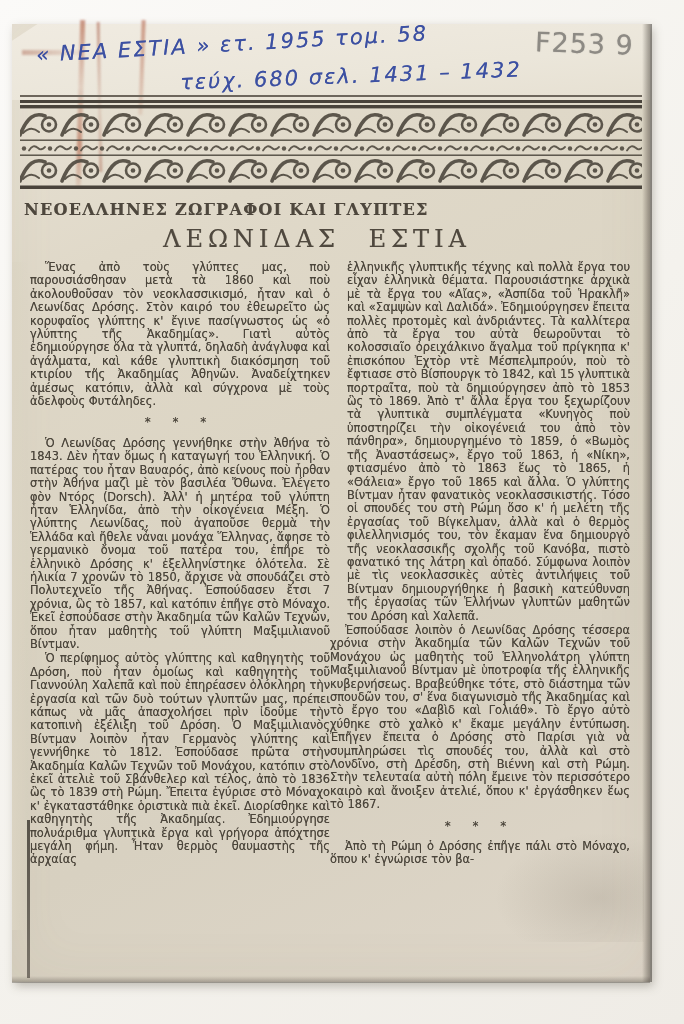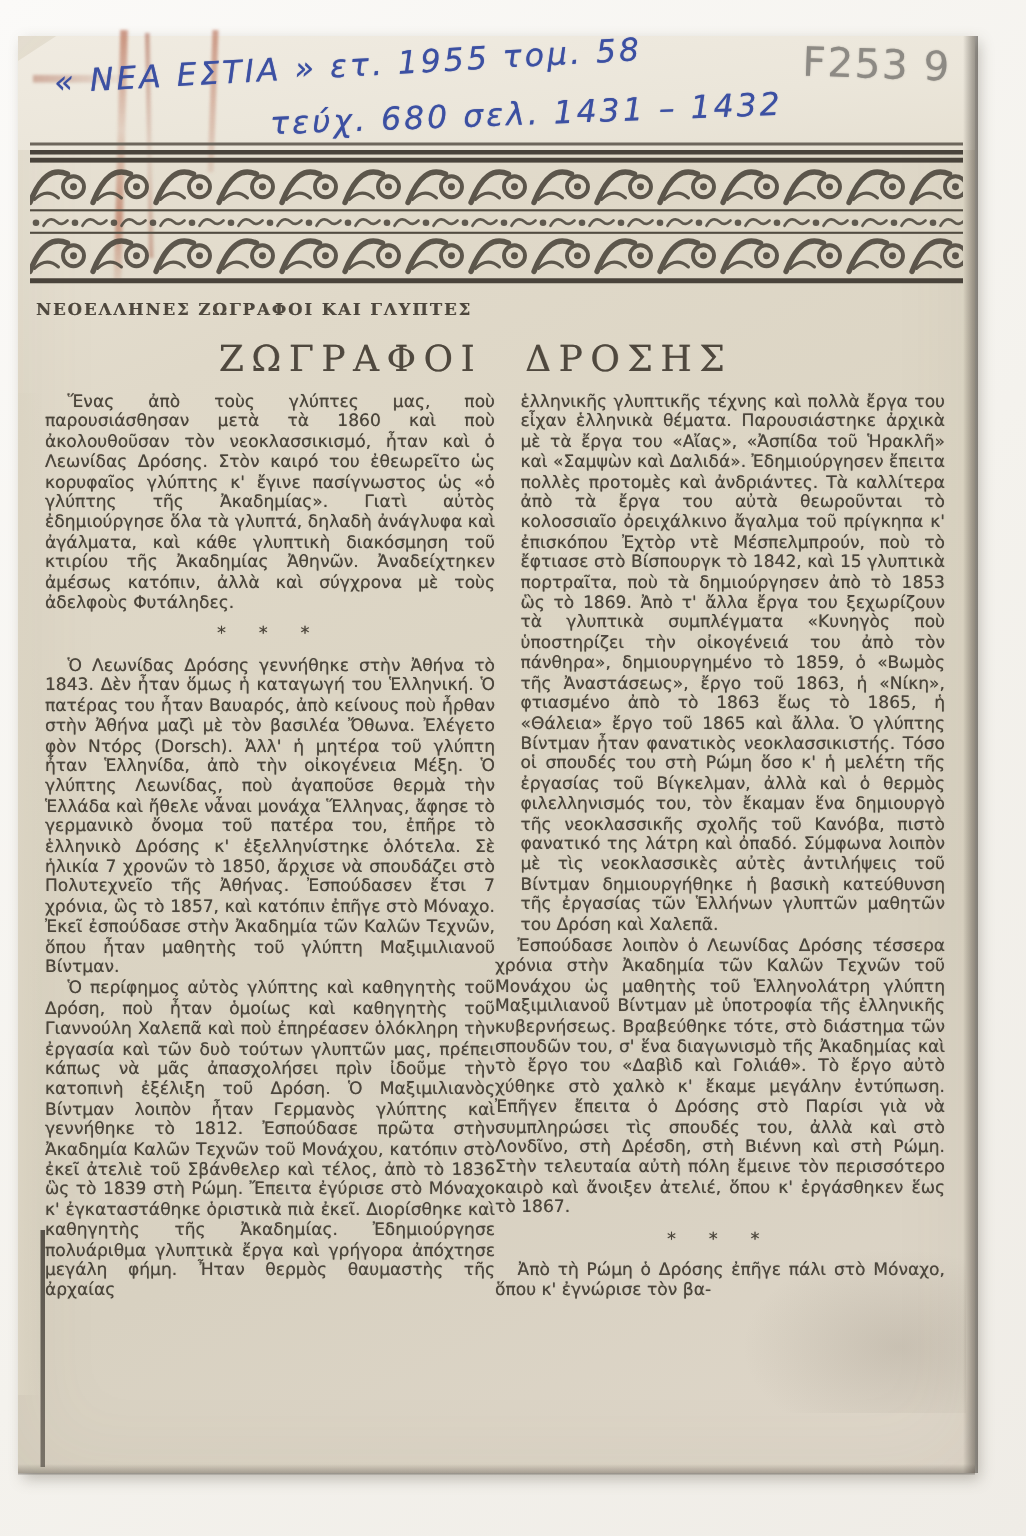--- a/index.html
+++ b/index.html
@@ -25,21 +25,21 @@
   .hw2{left:168px;top:40px;font-size:21px;letter-spacing:2px;transform:rotate(-2.2deg);}
   .pencil{position:absolute;right:16px;top:4px;color:#8d8a84;font-size:27px;
       letter-spacing:1px;transform:rotate(2deg);font-family:"DejaVu Sans",sans-serif;
       text-shadow:0 0 1px rgba(140,136,128,.7);}
   
   .rule-a{position:absolute;left:8px;top:71px;width:622px;height:2px;background:#6d665c;}
   .rule-b{position:absolute;left:8px;top:76px;width:622px;height:3px;background:#49433b;}
   .band{position:absolute;left:8px;top:81px;width:622px;height:84px;}
   
   .kicker{position:absolute;left:12px;top:176px;font-family:"DejaVu Serif",serif;
-      font-weight:bold;font-size:11px;letter-spacing:1.3px;color:#4e473d;
+      font-weight:bold;font-size:16px;letter-spacing:1.3px;color:#4e473d;
       text-shadow:.3px .3px 0 rgba(78,71,61,.5);}
   .headline{position:absolute;left:0;top:201px;width:610px;text-align:center;
       font-family:"DejaVu Serif",serif;font-size:24px;letter-spacing:5px;word-spacing:16px;
       color:#4f483e;text-shadow:.3px .3px .3px rgba(79,72,62,.55);}
   
   .columns{position:absolute;left:18px;top:237px;width:604px;display:flex;}
   .col{width:300px;text-align:justify;color:#4b453b;font-size:11.4px;line-height:13.4px;
       text-shadow:0 0 .45px rgba(75,69,59,.75);}
   .col p{margin:0 0 1px 0;text-indent:15px;}
   .col p.noindent{text-indent:0;margin-left:17px;}
@@ -156,21 +156,21 @@
           <use href="#m" x="420"></use>
           <use href="#m" x="462"></use>
         <use href="#m" x="504"></use>
           <use href="#m" x="546"></use>
           <use href="#m" x="588"></use>
       </g>
       <rect x="0" y="80.5" width="622" height="3.5" fill="#49433b"></rect>
     </svg>
 
     <div class="kicker">ΝΕΟΕΛΛΗΝΕΣ ΖΩΓΡΑΦΟΙ ΚΑΙ ΓΛΥΠΤΕΣ</div>
-    <div class="headline">ΖΩΓΡΑΦΟΙ ΔΡΟΣΗΣ</div>
+    <div class="headline">ΛΕΩΝΙΔΑΣ ΕΣΤΙΑ</div>
 
     <div class="columns">
       <div class="col">
         <p>Ἕνας ἀπὸ τοὺς γλύπτες μας, ποὺ παρουσιάσθησαν μετὰ τὰ 1860 καὶ ποὺ ἀκολουθοῦσαν τὸν νεοκλασσικισμό, ἦταν καὶ ὁ Λεωνίδας Δρόσης. Στὸν καιρό του ἐθεωρεῖτο ὡς κορυφαῖος γλύπτης κ' ἔγινε πασίγνωστος ὡς «ὁ γλύπτης τῆς Ἀκαδημίας». Γιατὶ αὐτὸς ἐδημιούργησε ὅλα τὰ γλυπτά, δηλαδὴ ἀνάγλυφα καὶ ἀγάλματα, καὶ κάθε γλυπτικὴ διακόσμηση τοῦ κτιρίου τῆς Ἀκαδημίας Ἀθηνῶν. Ἀναδείχτηκεν ἀμέσως κατόπιν, ἀλλὰ καὶ σύγχρονα μὲ τοὺς ἀδελφοὺς Φυτάληδες.</p>
         <p class="sep">* * *</p>
         <p>Ὁ Λεωνίδας Δρόσης γεννήθηκε στὴν Ἀθήνα τὸ 1843. Δὲν ἦταν ὅμως ἡ καταγωγή του Ἑλληνική. Ὁ πατέρας του ἦταν Βαυαρός, ἀπὸ κείνους ποὺ ἦρθαν στὴν Ἀθήνα μαζὶ μὲ τὸν βασιλέα Ὄθωνα. Ἐλέγετο φὸν Ντόρς (Dorsch). Ἀλλ' ἡ μητέρα τοῦ γλύπτη ἦταν Ἑλληνίδα, ἀπὸ τὴν οἰκογένεια Μέξη. Ὁ γλύπτης Λεωνίδας, ποὺ ἀγαποῦσε θερμὰ τὴν Ἑλλάδα καὶ ἤθελε νἆναι μονάχα Ἕλληνας, ἄφησε τὸ γερμανικὸ ὄνομα τοῦ πατέρα του, ἐπῆρε τὸ ἑλληνικὸ Δρόσης κ' ἐξελληνίστηκε ὁλότελα. Σὲ ἡλικία 7 χρονῶν τὸ 1850, ἄρχισε νὰ σπουδάζει στὸ Πολυτεχνεῖο τῆς Ἀθήνας. Ἐσπούδασεν ἔτσι 7 χρόνια, ὣς τὸ 1857, καὶ κατόπιν ἐπῆγε στὸ Μόναχο. Ἐκεῖ ἐσπούδασε στὴν Ἀκαδημία τῶν Καλῶν Τεχνῶν, ὅπου ἦταν μαθητὴς τοῦ γλύπτη Μαξιμιλιανοῦ Βίντμαν.</p>
         <p>Ὁ περίφημος αὐτὸς γλύπτης καὶ καθηγητὴς τοῦ Δρόση, ποὺ ἦταν ὁμοίως καὶ καθηγητὴς τοῦ Γιαννούλη Χαλεπᾶ καὶ ποὺ ἐπηρέασεν ὁλόκληρη τὴν ἐργασία καὶ τῶν δυὸ τούτων γλυπτῶν μας, πρέπει κάπως νὰ μᾶς ἀπασχολήσει πρὶν ἰδοῦμε τὴν κατοπινὴ ἐξέλιξη τοῦ Δρόση. Ὁ Μαξιμιλιανὸς Βίντμαν λοιπὸν ἦταν Γερμανὸς γλύπτης καὶ γεννήθηκε τὸ 1812. Ἐσπούδασε πρῶτα στὴν Ἀκαδημία Καλῶν Τεχνῶν τοῦ Μονάχου, κατόπιν στὸ ἐκεῖ ἀτελιὲ τοῦ Σβάνθελερ καὶ τέλος, ἀπὸ τὸ 1836 ὣς τὸ 1839 στὴ Ρώμη. Ἔπειτα ἐγύρισε στὸ Μόναχο κ' ἐγκαταστάθηκε ὁριστικὰ πιὰ ἐκεῖ. Διορίσθηκε καὶ καθηγητὴς τῆς Ἀκαδημίας. Ἐδημιούργησε πολυάριθμα γλυπτικὰ ἔργα καὶ γρήγορα ἀπόχτησε μεγάλη φήμη. Ἦταν θερμὸς θαυμαστὴς τῆς ἀρχαίας</p>
       </div>
       <div class="col">
         <p class="noindent">ἑλληνικῆς γλυπτικῆς τέχνης καὶ πολλὰ ἔργα του εἶχαν ἑλληνικὰ θέματα. Παρουσιάστηκε ἀρχικὰ μὲ τὰ ἔργα του «Αἴας», «Ἀσπίδα τοῦ Ἡρακλῆ» καὶ «Σαμψὼν καὶ Δαλιδά». Ἐδημιούργησεν ἔπειτα πολλὲς προτομὲς καὶ ἀνδριάντες. Τὰ καλλίτερα ἀπὸ τὰ ἔργα του αὐτὰ θεωροῦνται τὸ κολοσσιαῖο ὀρειχάλκινο ἄγαλμα τοῦ πρίγκηπα κ' ἐπισκόπου Ἐχτὸρ ντὲ Μέσπελμπρούν, ποὺ τὸ ἔφτιασε στὸ Βίσπουργκ τὸ 1842, καὶ 15 γλυπτικὰ πορτραῖτα, ποὺ τὰ δημιούργησεν ἀπὸ τὸ 1853 ὣς τὸ 1869. Ἀπὸ τ' ἄλλα ἔργα του ξεχωρίζουν τὰ γλυπτικὰ συμπλέγματα «Κυνηγὸς ποὺ ὑποστηρίζει τὴν οἰκογένειά του ἀπὸ τὸν πάνθηρα», δημιουργημένο τὸ 1859, ὁ «Βωμὸς τῆς Ἀναστάσεως», ἔργο τοῦ 1863, ἡ «Νίκη», φτιασμένο ἀπὸ τὸ 1863 ἕως τὸ 1865, ἡ «Θάλεια» ἔργο τοῦ 1865 καὶ ἄλλα. Ὁ γλύπτης Βίντμαν ἦταν φανατικὸς νεοκλασσικιστής. Τόσο οἱ σπουδές του στὴ Ρώμη ὅσο κ' ἡ μελέτη τῆς ἐργασίας τοῦ Βίγκελμαν, ἀλλὰ καὶ ὁ θερμὸς φιλελληνισμός του, τὸν ἔκαμαν ἕνα δημιουργὸ τῆς νεοκλασσικῆς σχολῆς τοῦ Κανόβα, πιστὸ φανατικό της λάτρη καὶ ὀπαδό. Σύμφωνα λοιπὸν μὲ τὶς νεοκλασσικὲς αὐτὲς ἀντιλήψεις τοῦ Βίντμαν δημιουργήθηκε ἡ βασικὴ κατεύθυνση τῆς ἐργασίας τῶν Ἑλλήνων γλυπτῶν μαθητῶν του Δρόση καὶ Χαλεπᾶ.</p>

